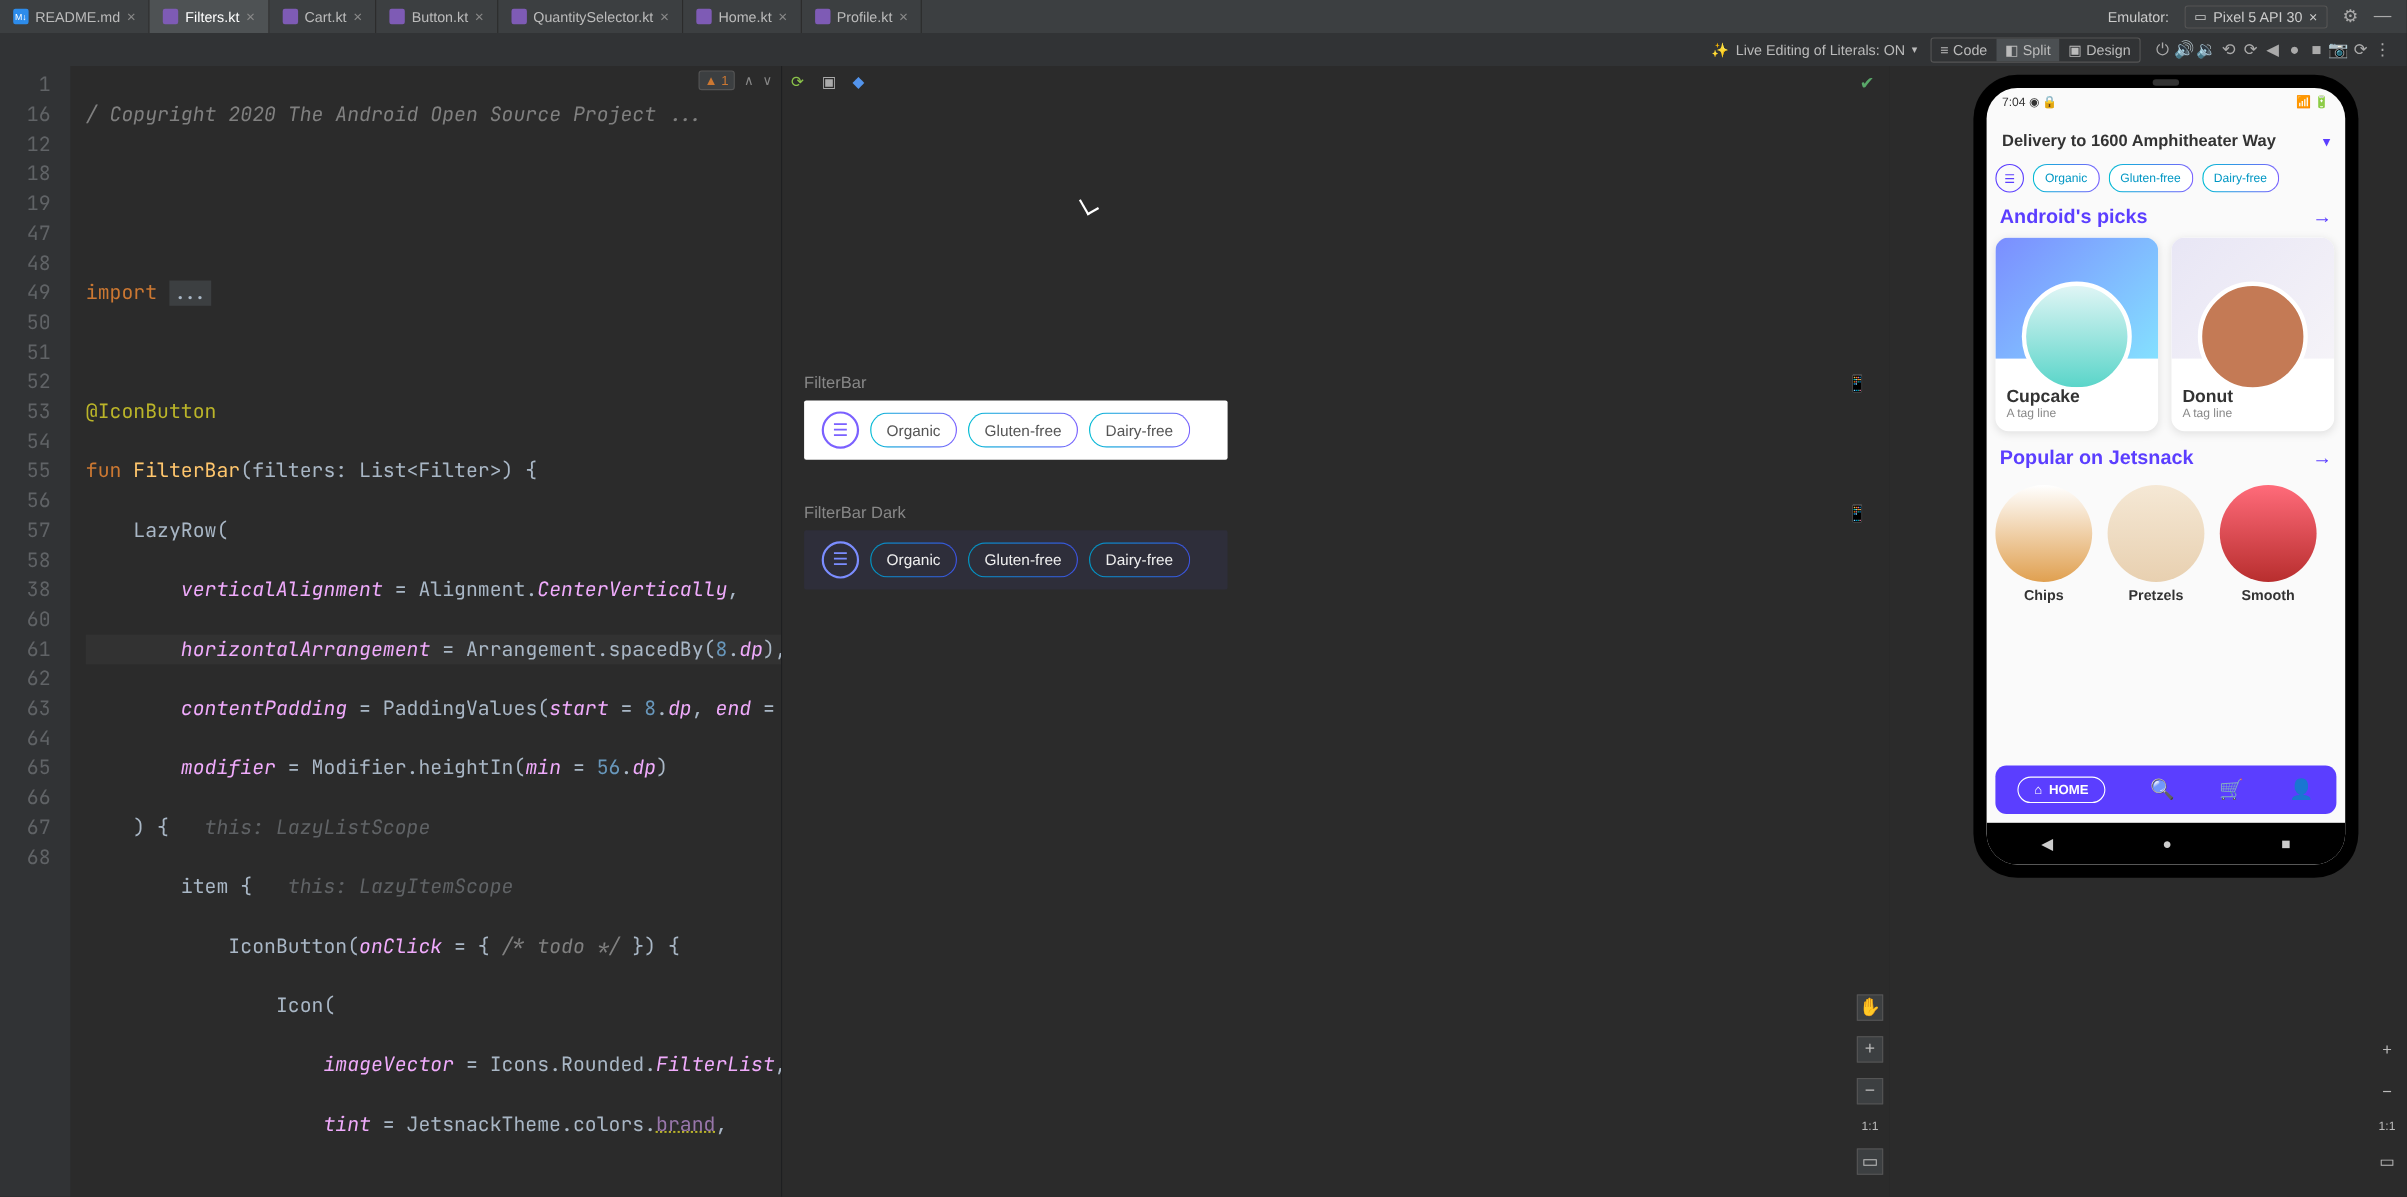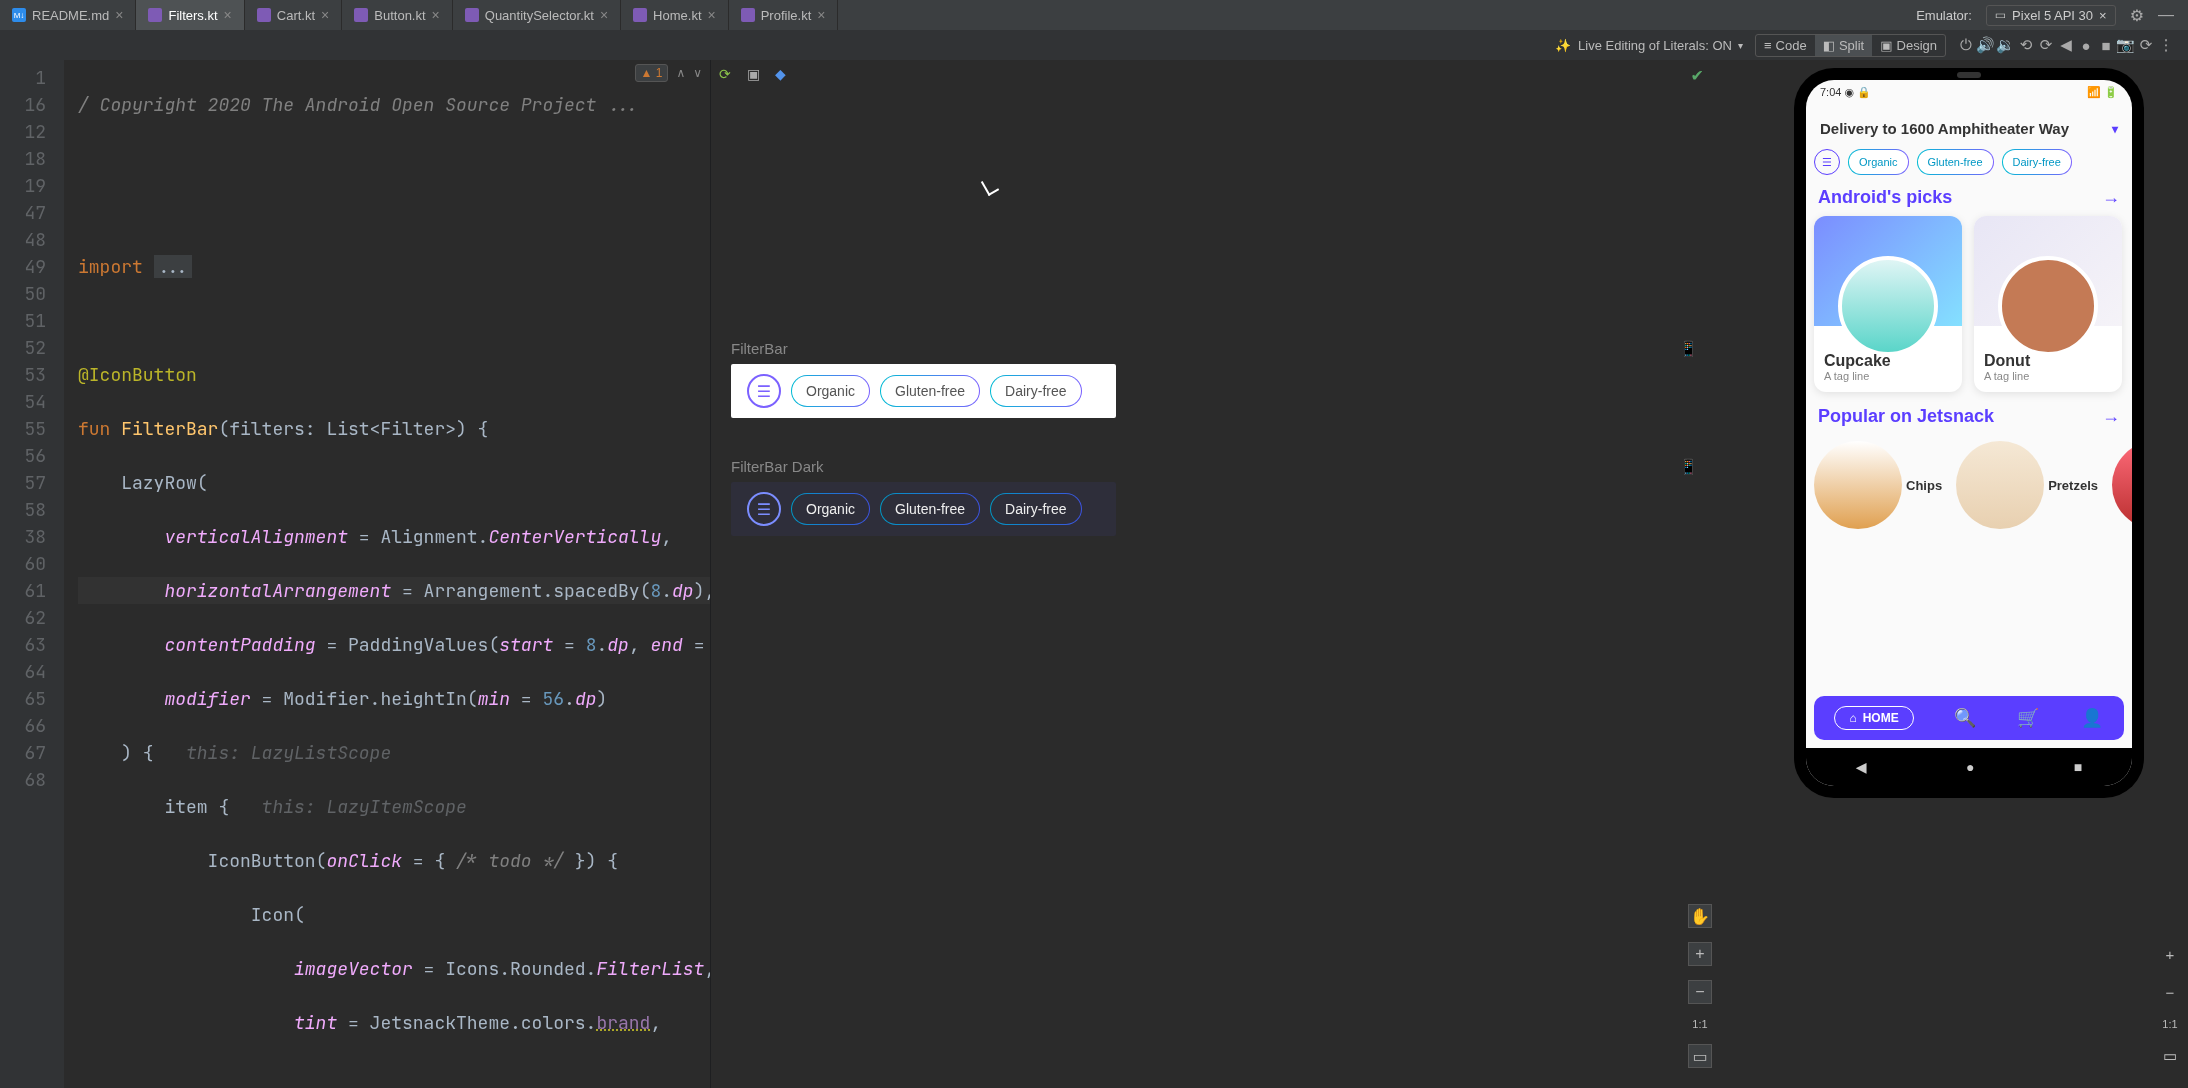--- a/index.html
+++ b/index.html
@@ -77,21 +77,21 @@
 .section-h .title{font-weight:700;font-size:18px;color:#5b3eff;}
 .section-h .arr{color:#5b3eff;font-size:18px;}
 .cards{display:flex;gap:12px;}
 .card{width:148px;background:#fff;border-radius:12px;box-shadow:0 2px 8px rgba(0,0,0,0.1);overflow:hidden;}
 .card .img{height:110px;background:linear-gradient(135deg,#7b8dff,#84e0ff);display:flex;align-items:flex-end;justify-content:center;}
 .card .img .circ{width:100px;height:100px;border-radius:50%;background:#fff;margin-bottom:-30px;border:4px solid #fff;display:flex;align-items:center;justify-content:center;}
 .card .ct{padding:26px 10px 10px;}
 .card .ct .name{font-weight:700;font-size:16px;color:#333;}
 .card .ct .tag{font-size:11px;color:#888;}
 .circles-row{display:flex;gap:14px;padding:6px 0;}
-.circ-item{display:flex;flex-direction:row;align-items:center;font-size:13px;font-weight:600;color:#333;gap:4px;}
+.circ-item{display:flex;flex-direction:column;align-items:center;font-size:13px;font-weight:600;color:#333;gap:4px;}
 .circ-item .c{width:88px;height:88px;border-radius:50%;background:#e8d8c4;}
 .circ-item .c.c1{background:linear-gradient(#fff,#e0a050);}
 .circ-item .c.c2{background:linear-gradient(#f5e8d5,#e8d0b0);}
 .circ-item .c.c3{background:linear-gradient(#ff6b7a,#b82e2e);}
 .nav{height:44px;background:#5b3eff;border-radius:10px;margin:4px 8px 8px;display:flex;align-items:center;justify-content:space-around;}
 .nav .ni{color:#d5cfff;font-size:18px;}
 .nav .home{display:flex;gap:6px;align-items:center;border:1.5px solid #fff;border-radius:22px;padding:4px 14px;color:#fff;font-size:12px;font-weight:700;}
 .sys-nav{height:38px;background:#000;display:flex;justify-content:space-around;align-items:center;color:#ccc;font-size:14px;}
 .emu-side{position:absolute;right:6px;top:100px;display:flex;flex-direction:column;gap:14px;align-items:center;color:#bbb;}
 .emu-side .btn{width:24px;height:24px;display:flex;align-items:center;justify-content:center;font-size:15px;}

